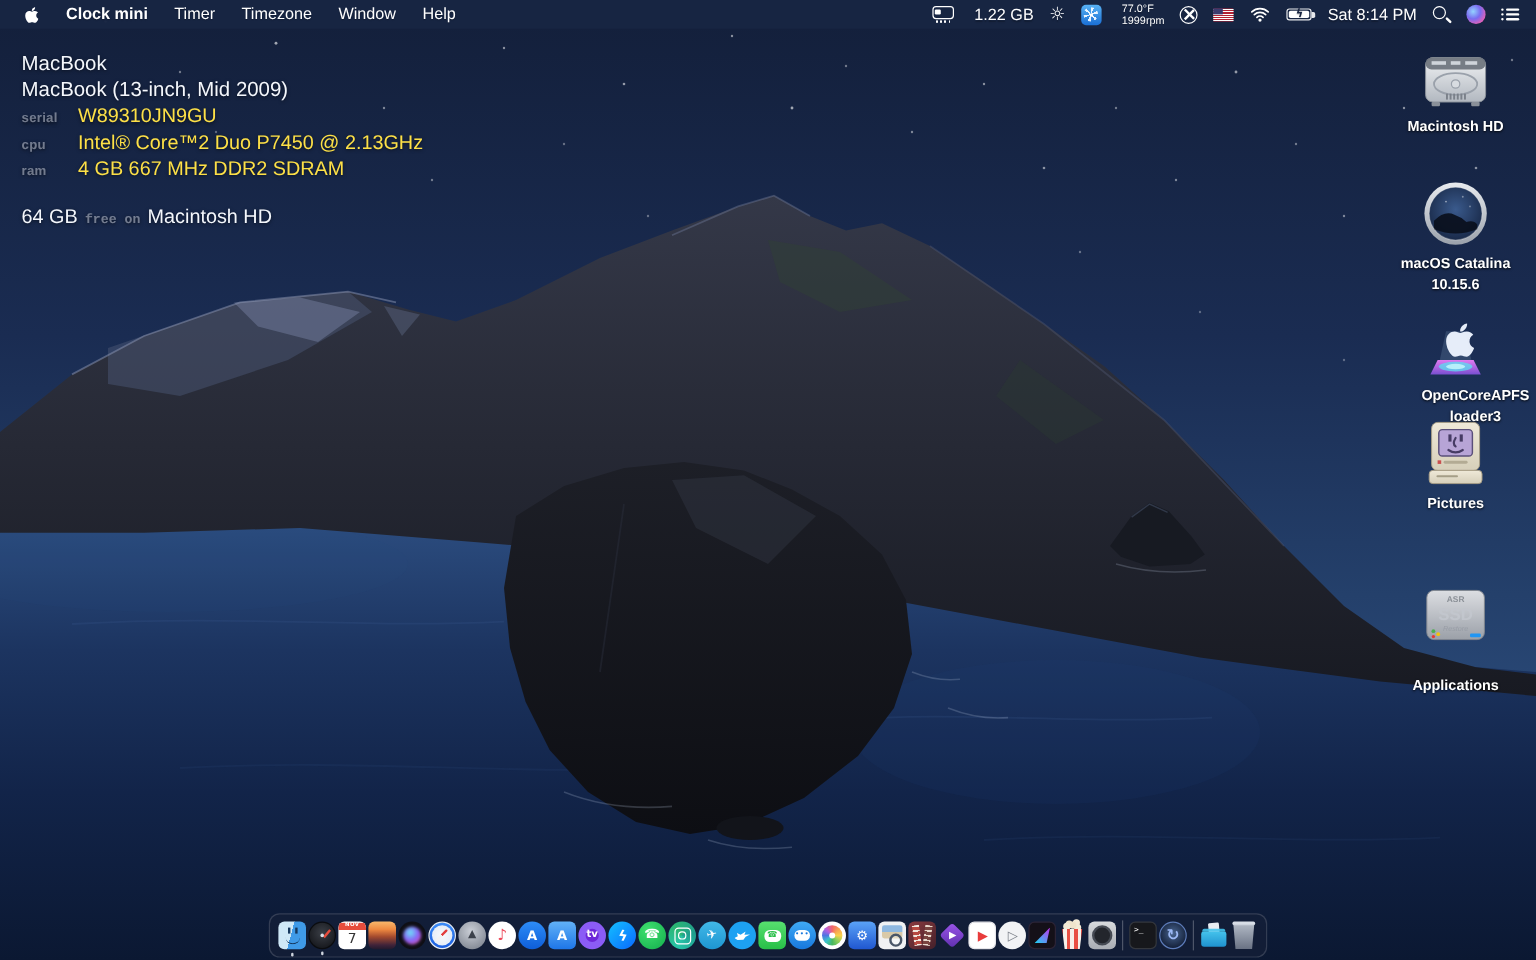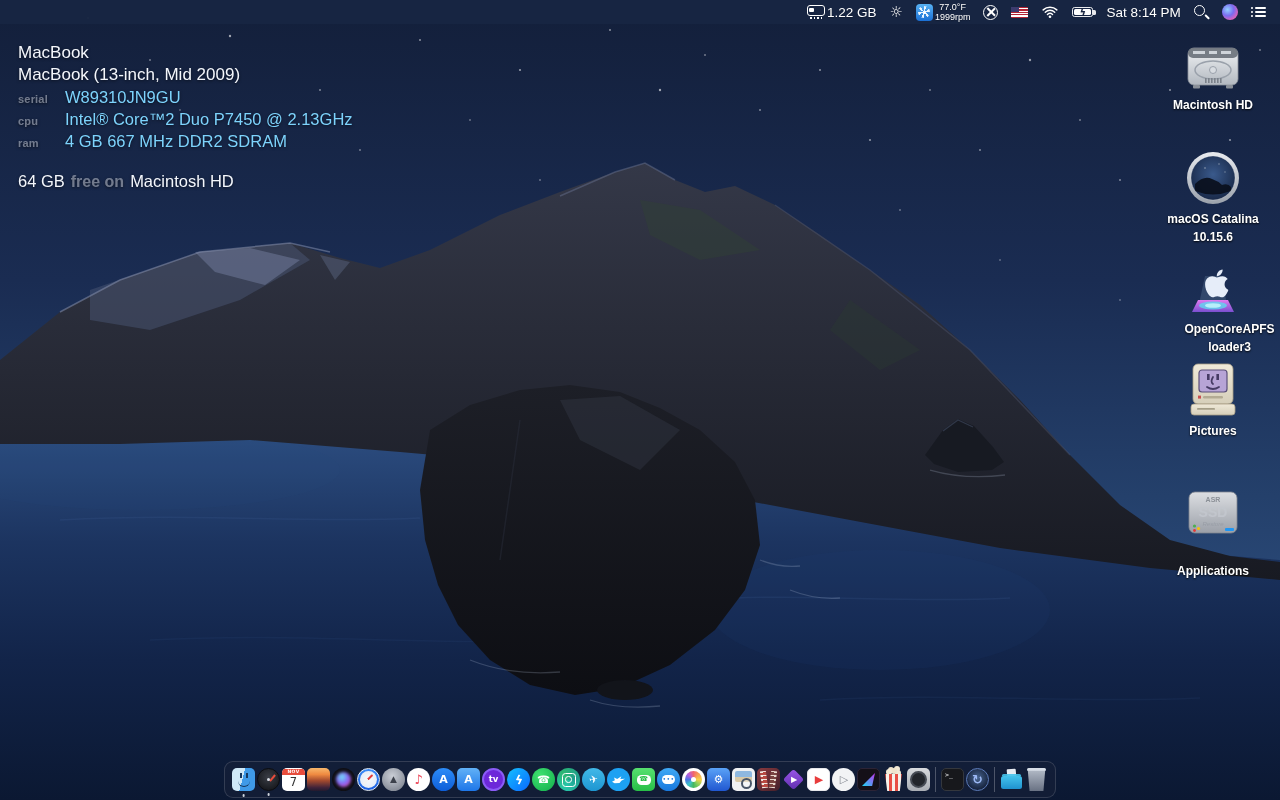--- a/index.html
+++ b/index.html
@@ -9,32 +9,32 @@
   .wallpaper{position:absolute;inset:0;}
 
   
   .menubar{position:absolute;top:0;left:0;right:0;height:24px;background:rgba(24,37,66,.97);
            display:flex;align-items:center;font-size:13.5px;z-index:50;text-shadow:0 1px 1px rgba(0,0,0,.25);}
   .mb-left{display:flex;align-items:center;padding-left:16px;}
   .apple-logo{width:14px;height:16px;margin:0 10px 0 4px;display:flex;align-items:center;}
   .mb-menu{padding:0 11px;line-height:24px;cursor:default;}
   .mb-menu.app-name{font-weight:700;}
   .mb-right{margin-left:auto;display:flex;align-items:center;gap:13px;padding-right:14px;}
-  .mb-item{display:flex;align-items:center;gap:2px;height:24px;}
+  .mb-item{display:flex;align-items:center;gap:17px;height:24px;}
   .mem-icon{width:18px;height:11px;border:1.5px solid #fff;border-radius:3px;position:relative;margin-bottom:3px;}
   .mem-icon::before{content:"";position:absolute;left:1.5px;top:1.5px;width:5px;height:4.5px;background:#fff;border-radius:1px;}
   .mem-icon::after{content:"";position:absolute;left:2px;right:2px;bottom:-3.5px;height:2px;
                    background:repeating-linear-gradient(90deg,#fff 0 1.5px,transparent 1.5px 3.5px);}
   .sun-icon{font-size:15px;line-height:1;font-family:"DejaVu Sans",sans-serif;}
   .fan-tile{width:17px;height:17px;border-radius:4px;background:linear-gradient(#58b2f4,#1a6fd4);
             display:flex;align-items:center;justify-content:center;position:relative;}
   .fan-tile::before{content:"";width:12px;height:12px;border-radius:50%;
             background:repeating-conic-gradient(#eaf4ff 0 26deg,rgba(255,255,255,0) 26deg 60deg);}
   .fan-tile::after{content:"";position:absolute;width:3px;height:3px;border-radius:50%;background:#fff;}
-  .fan-text{display:flex;flex-direction:column;font-size:9px;line-height:10px;text-align:center;}
+  .fan-text{display:flex;flex-direction:column;font-size:9px;line-height:10px;text-align:left;}
   .mask-icon{width:15px;height:15px;border:1.5px solid #fff;border-radius:50%;position:relative;overflow:hidden;}
   .mask-icon::before,.mask-icon::after{content:"";position:absolute;left:50%;top:50%;width:1.5px;height:11px;background:#fff;}
   .mask-icon::before{transform:translate(-50%,-50%) rotate(45deg);}
   .mask-icon::after{transform:translate(-50%,-50%) rotate(-45deg);}
   .flag-icon{width:17px;height:11px;border-radius:1px;position:relative;
              background:repeating-linear-gradient(180deg,#b22234 0 .85px,#fff .85px 1.7px);}
   .flag-icon::before{content:"";position:absolute;left:0;top:0;width:7.5px;height:5.9px;background:#3c3b6e;}
   .batt{width:21px;height:10.5px;border:1px solid rgba(255,255,255,.9);border-radius:2.5px;position:relative;
         display:flex;align-items:center;justify-content:center;}
   .batt::before{content:"";position:absolute;inset:1px;background:#fff;border-radius:1.5px;}
@@ -50,23 +50,23 @@
   .list-mb .dot{width:1.8px;height:1.8px;border-radius:50%;background:#fff;}
   .list-mb .bar{width:11px;height:1.8px;border-radius:1px;background:#fff;}
   .wifi-svg{display:block;}
 
   
   .widget{position:absolute;left:18px;top:42px;z-index:10;text-shadow:0 1px 3px rgba(0,0,0,.55);}
   .w-title{font-size:17px;line-height:22px;color:#f4f7fc;}
   .w-rows{margin-top:2px;}
   .w-row{display:flex;align-items:baseline;height:22px;}
   .w-label{width:47px;font-size:11px;font-weight:700;color:rgba(235,240,250,.45);letter-spacing:.2px;}
-  .w-value{font-size:16.5px;color:#7dd3fc;}
+  .w-value{font-size:16.5px;color:#fde047;}
   .w-storage{margin-top:18px;font-size:16.5px;color:#f4f7fc;display:flex;align-items:baseline;gap:6px;}
-  .w-storage .free{font-size:16px;font-weight:700;color:rgba(235,240,250,.45);}
+  .w-storage .free{font-size:11px;font-weight:700;color:rgba(235,240,250,.45);font-family:Liberation Mono, monospace;}
 
   
   .desk-icons{position:absolute;top:0;right:4px;width:126px;height:700px;z-index:10;}
   .dicon{position:absolute;left:0;width:126px;display:flex;flex-direction:column;align-items:center;cursor:default;}
   .dicon .art{height:58px;display:flex;align-items:flex-end;justify-content:center;}
   .dicon .lbl{margin-top:4px;font-size:12px;font-weight:700;line-height:1.5;text-align:center;color:#fff;
               text-shadow:0 1px 2px rgba(0,0,0,.9);max-width:122px;}
   .dicon .lbl.breakall{word-break:break-all;margin-left:33px;}
 
   
@@ -95,21 +95,21 @@
   .d-safari::before{content:"";position:absolute;width:17px;height:17px;border-radius:50%;background:radial-gradient(circle,#f6f9fd,#dfe8f4);}
   .d-safari::after{content:"";position:absolute;width:2.2px;height:13px;border-radius:1px;
       background:linear-gradient(#e23b3b 0 50%,#f2f2f2 50%);transform:rotate(45deg);}
   .d-launchpad{border-radius:50%;background:radial-gradient(circle at 45% 35%,#caced6,#858b96 78%);}
   .d-launchpad::before{content:"▲";color:#3c414b;font-size:9px;line-height:1;}
   .d-music{border-radius:50%;background:#fff;}
   .d-music::before{content:"♪";color:#ec4557;font-size:13px;font-weight:bold;line-height:1;}
   .d-appstore{border-radius:50%;background:linear-gradient(#2d8cf7,#0e5ed8);}
   .d-appstore2{border-radius:5px;background:linear-gradient(#61b1f7,#1e76e8);}
   .d-appstore .g,.d-appstore2 .g{color:#fff;font-size:11px;font-weight:bold;line-height:1;}
-  .d-appletv{border-radius:50%;background:#6d28d9;border:2px solid #8b5cf6;}
+  .d-appletv{border-radius:50%;background:#6d28d9;border:6px solid #8b5cf6;}
   .d-appletv .g{color:#fff;font-size:8.5px;font-weight:bold;line-height:1;}
   .d-messenger{border-radius:50%;background:linear-gradient(135deg,#14c0ff,#0a68ff);}
   .d-messenger::before{content:"ϟ";color:#fff;font-size:12px;font-weight:bold;transform:rotate(8deg);line-height:1;}
   .d-whatsapp{border-radius:50%;background:radial-gradient(circle at 35% 30%,#3fe06f,#1db954 78%);}
   .d-whatsapp::before{content:"☎";color:#fff;font-size:10.5px;line-height:1;}
   .d-instagram{border-radius:50%;background:conic-gradient(from 200deg,#27c4a8,#2bb673,#1f9e8e,#27c4a8);}
   .d-instagram::before{content:"";width:12px;height:12px;border:1.3px solid #fff;border-radius:3.5px;}
   .d-instagram::after{content:"";position:absolute;width:4.5px;height:4.5px;border:1.3px solid #fff;border-radius:50%;}
   .d-telegram{border-radius:50%;background:linear-gradient(#41b8e8,#1e96d1);}
   .d-telegram::before{content:"✈";color:#fff;font-size:10.5px;transform:rotate(-12deg);line-height:1;}
@@ -256,20 +256,32 @@
     <polygon fill="url(#foreG)" points="430,430 470,405 520,390 570,385 620,392 660,408 700,430 735,462 755,500 760,545 745,590 715,630 670,665 620,688 575,695 530,685 490,660 458,625 438,585 425,540 420,490"></polygon>
     <polygon fill="#3a3f4d" opacity=".35" points="560,400 620,396 680,430 640,470 580,440"></polygon>
     <path d="M520,420 L500,560" stroke="#2c3140" stroke-width="1.5" opacity=".4" fill="none"></path>
     <ellipse cx="625" cy="690" rx="28" ry="10" fill="#12141a"></ellipse>
     <polygon fill="#171a22" points="925,455 943,430 958,419 974,426 993,447 1004,462 992,470 958,472 934,464"></polygon>
     <path d="M943,431 L958,420 973,427" stroke="#4a5570" stroke-width="1.2" fill="none" opacity=".5"></path>
     <path d="M760,560 q20,8 40,6 M790,590 q25,10 50,8 M470,660 q40,16 90,12 M930,470 q35,10 75,5 M590,700 q30,10 70,6" stroke="#c0cee2" stroke-width="1.3" fill="none" opacity=".22"></path>
   </svg>
 
   <header class="menubar">
+    <div class="mb-left">
+      <div class="apple-logo">
+        <svg width="13" height="15" viewBox="0 0 384 512" fill="#fff">
+            <use href="#apple-sym"></use>
+          </svg>
+      </div>
+      <span class="mb-menu app-name">Clock mini</span>
+      <span class="mb-menu">Timer</span>
+      <span class="mb-menu">Timezone</span>
+      <span class="mb-menu">Window</span>
+      <span class="mb-menu">Help</span>
+    </div>
     <div class="mb-right">
       <div class="mb-item">
         <span class="mem-icon"></span>
         <span>1.22 GB</span>
       </div>
       <div class="mb-item">
         <span class="sun-icon">☼</span>
       </div>
       <div class="mb-item">
         <span class="fan-tile"></span>
@@ -423,21 +435,21 @@
           <ellipse cx="28" cy="45.5" rx="14" ry="4" fill="#59e0f0" opacity=".75"></ellipse>
           <ellipse cx="28" cy="45.5" rx="8" ry="2.3" fill="#bff4fb" opacity=".9"></ellipse>
           <g fill="#eef4ff" opacity=".96">
               <use href="#apple-sym" x="62" y="26" transform="scale(.062)" width="384" height="512" style="transform:translate(16px,6px) scale(.062)"></use>
             </g>
         </svg>
       </div>
       <div class="lbl breakall">OpenCoreAPFSloader3</div>
     </div>
 
-    <div class="dicon" style="top:360px;">
+    <div class="dicon" style="top:348px;">
       <div class="art">
         <svg width="52" height="56" viewBox="0 0 52 56">
           <defs>
             <linearGradient id="macBody" x1="0" y1="0" x2="0" y2="1">
               <stop offset="0" stop-color="#efe9d8"></stop>
                 <stop offset="1" stop-color="#d6cfba"></stop>
               </linearGradient>
             <linearGradient id="macBody2" x1="0" y1="0" x2="0" y2="1">
               <stop offset="0" stop-color="#e6dfcb"></stop>
                 <stop offset="1" stop-color="#c5beа8"></stop>

